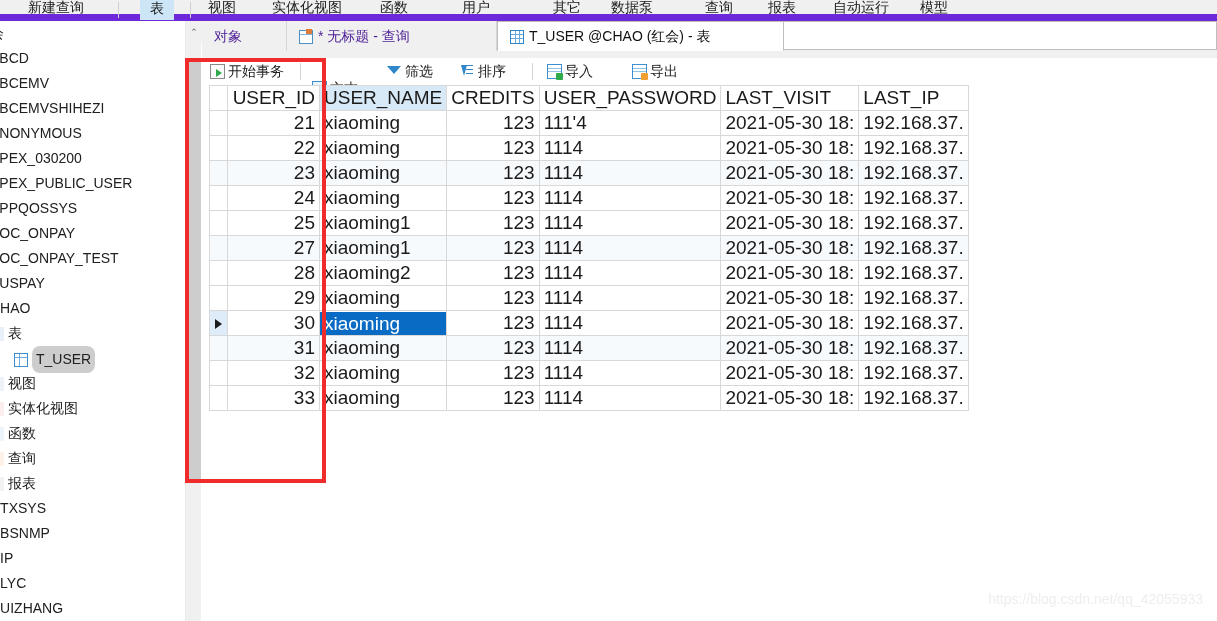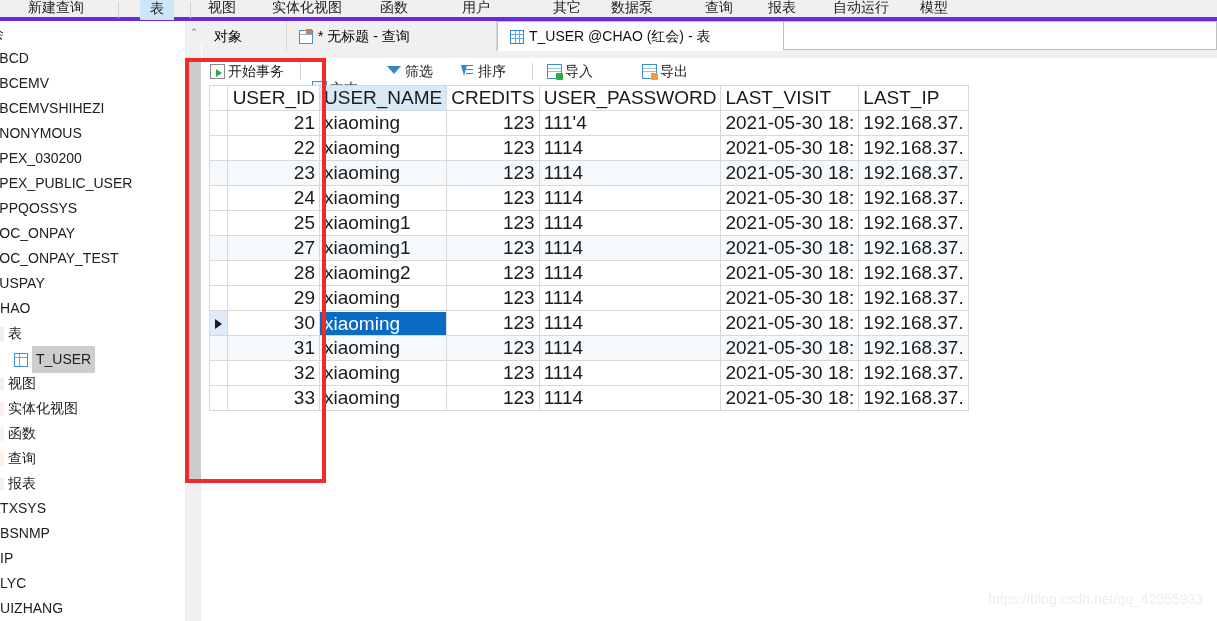--- a/index.html
+++ b/index.html
@@ -10,21 +10,21 @@
     font-family: "Liberation Sans", sans-serif;
     font-size: 13px;
     color: #1a1a1a;
   }
   #app { position: relative; width: 1217px; height: 621px; }
 
   
   .ribbon {
     position: absolute; top: 0; left: 0; width: 1217px; height: 21px;
     background: #f0f0f0;
-    border-bottom: 4px solid #6d28d9;
+    border-bottom: 7px solid #6d28d9;
   }
   .ribbon-item {
     position: absolute; top: -3px;
     font-size: 14px; color: #202020;
     white-space: nowrap;
     line-height: 21px;
   }
   .ribbon-item.active {
     background: #cde6f7;
     top: -4px; height: 24px; line-height: 24px;
@@ -46,21 +46,21 @@
     height: 25px; line-height: 25px;
     white-space: nowrap;
     font-size: 14px;
     color: #202020;
     padding-left: 0;
   }
   .tree-item .tlabel { display: inline-block; }
   .tree-item.selected .tlabel {
     background: #cdcdcd;
     padding: 1px 4px;
-    border-radius: 1px;
+    border-radius: 8px;
   }
   .tree-icon {
     display: inline-block;
     width: 14px; height: 14px;
     vertical-align: -3px;
     margin-right: 4px;
     position: relative;
   }
   .ic-grid {
     background: #ffffff;
@@ -108,21 +108,21 @@
   .tabstrip {
     position: absolute; top: 0; left: 0; width: 1015px; height: 30px;
     background: #f0f0f0;
   }
   .tab {
     position: absolute; top: 0; height: 30px;
     line-height: 30px;
     font-size: 14px;
     padding: 0 12px;
     white-space: nowrap;
-    color: #000000;
+    color: #4c1d95;
     border-right: 1px solid #d6d6d6;
   }
   .tab.active {
     background: #ffffff;
     color: #101010;
     border: 1px solid #bdbdbd;
     border-bottom: 1px solid #ffffff;
     line-height: 28px;
   }
   .tab-ico {
@@ -362,21 +362,21 @@
     </div>
 
     <div class="gridwrap">
 
       <div class="gridtoolbar" id="gridtoolbar">
           <div class="tbtn" style="left: 8px;"><span class="tico ic-trans"></span><span>开始事务</span></div>
           <div class="tbtn" style="left: 110px; margin-top: 17px;"><span class="tico ic-text"></span><span>文本</span><span class="caret"></span></div>
           <div class="tbtn" style="left: 185px;"><span class="tico ic-filter"></span><span>筛选</span></div>
           <div class="tbtn" style="left: 258px;"><span class="tico ic-sort"></span><span>排序</span></div>
           <div class="tbtn" style="left: 345px;"><span class="tico ic-imp"></span><span>导入</span></div>
-          <div class="tbtn" style="left: 440px; text-align: center;"><span class="tico ic-exp"></span><span>导出</span></div>
+          <div class="tbtn" style="left: 430px; text-align: center;"><span class="tico ic-exp"></span><span>导出</span></div>
           <div class="tb-sep" style="left: 98px;"></div>
           <div class="tb-sep" style="left: 330px;"></div>
         </div>
 
       <table class="grid">
         <thead>
           <tr id="gridhead">
               <th class="c-ind"></th>
               <th class="c-id">USER_ID</th>
               <th class="c-name hl">USER_NAME</th>

